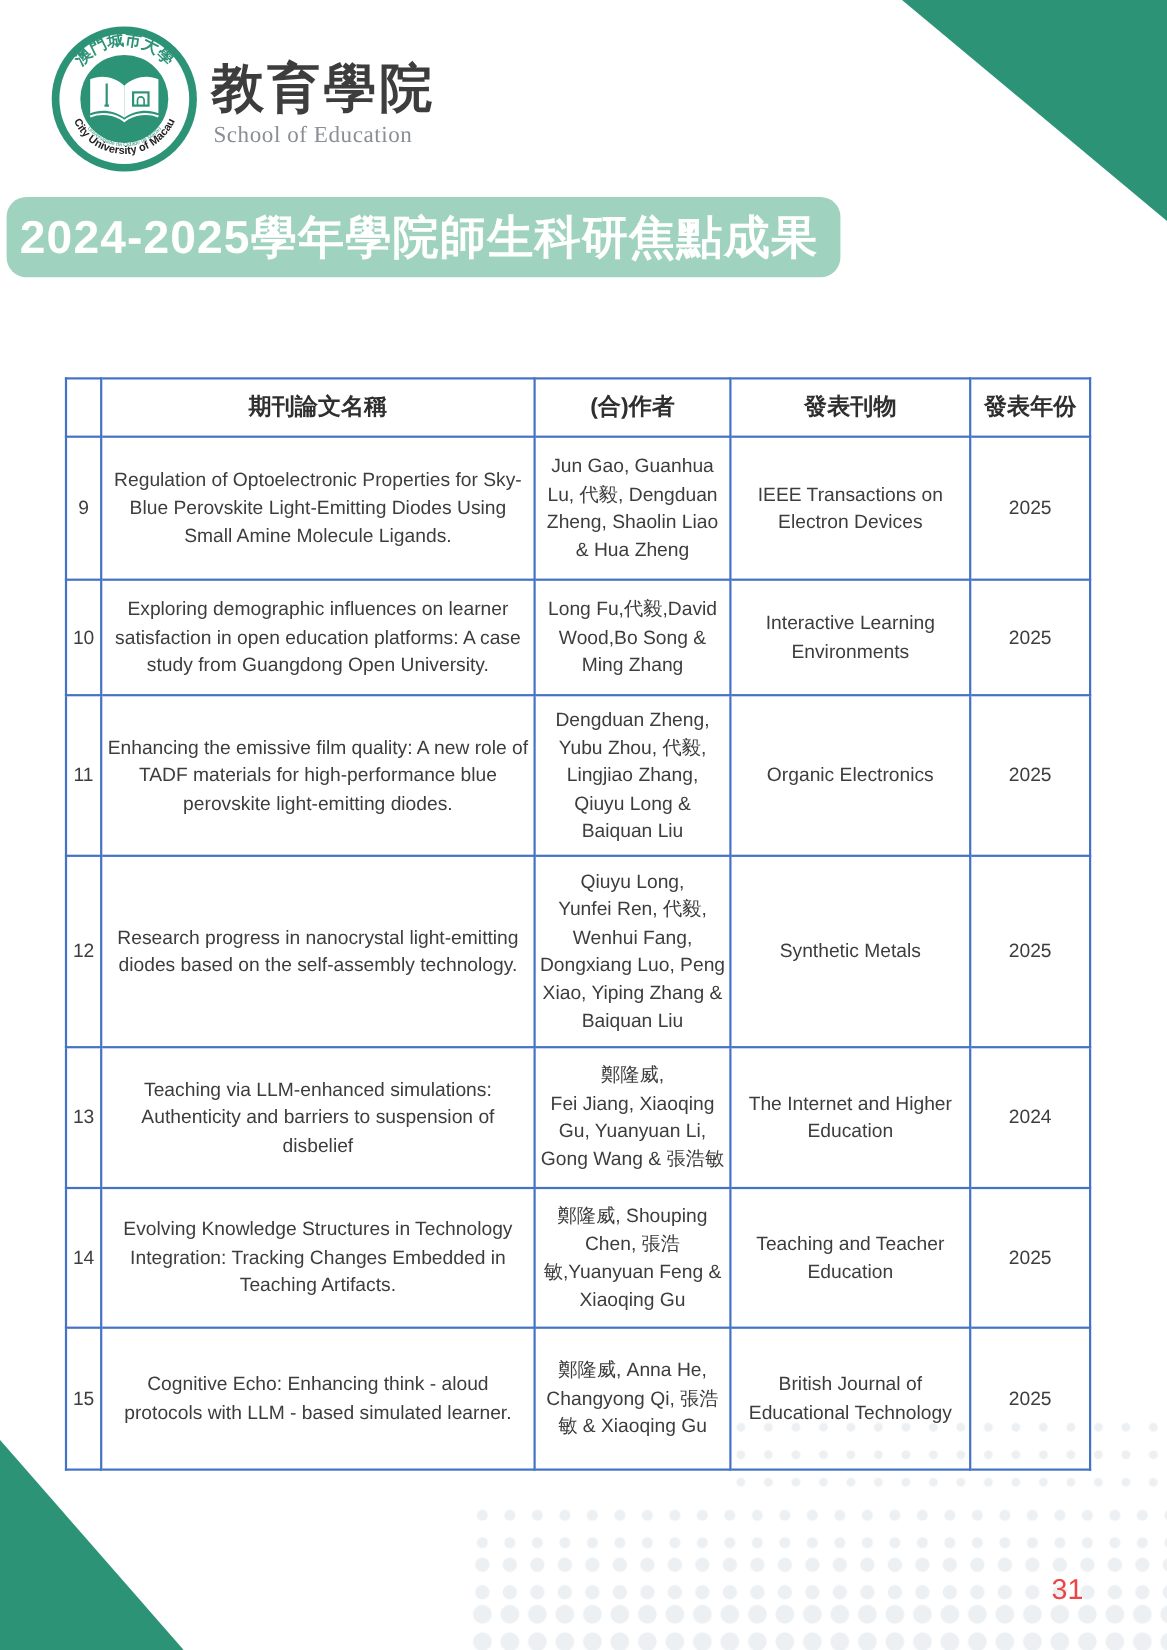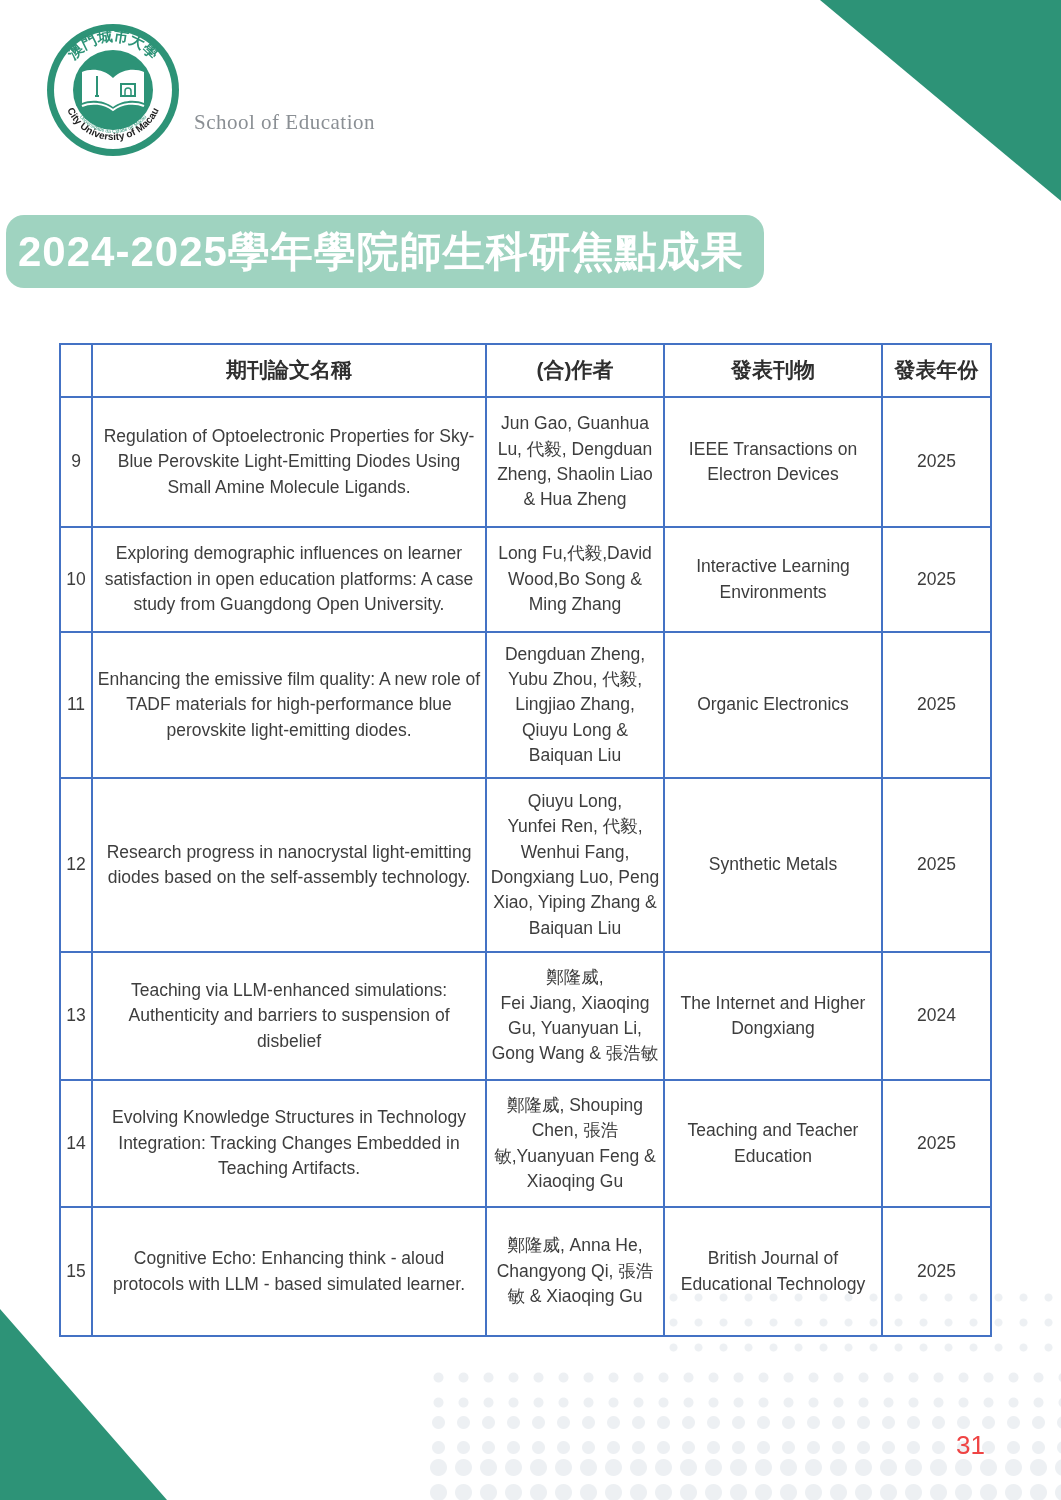--- a/index.html
+++ b/index.html
@@ -35,21 +35,21 @@
   }
   .school-en{
     position:absolute; left:194px; top:110px; font-size:21px; color:#8a8f94;
     letter-spacing:0.5px;
     font-family:Liberation Serif, serif;
   }
   
   .banner{
     position:absolute; left:6px; top:179px; width:758px; height:73px;
     background:#9fd3c0; border-radius:18px;
-    display:flex; align-items:center; padding-left:12px; box-sizing:border-box;margin-top:36px;
+    display:flex; align-items:center; padding-left:12px; box-sizing:border-box;
   }
   .banner-title{
     color:#ffffff; font-size:42px; font-weight:bold; letter-spacing:1px;
     white-space:nowrap;
   }
   
   .section-title{
     position:absolute; left:48px; top:281px; font-size:36px; font-weight:bold;
     color:#2d9377; letter-spacing:2px;
   }
@@ -108,20 +108,21 @@
         <path d="M 68,56 C 59,47 46,46 37,50 L 37,81 C 46,77 59,78 68,85 Z" fill="#ffffff"></path>
         <path d="M 68,56 C 77,47 90,46 99,50 L 99,81 C 90,77 77,78 68,85 Z" fill="#ffffff"></path>
         <path d="M 37,84 C 46,80 59,81 68,88 C 77,81 90,80 99,84" fill="none" stroke="#ffffff" stroke-width="2"></path>
         <path d="M 52,58 l 0,16 m -2,0 l 4,0 m -2,-16 l 0,-4" stroke="#2d9377" stroke-width="2" fill="none"></path>
         <rect x="76" y="62" width="14" height="12" fill="none" stroke="#2d9377" stroke-width="2"></rect>
         <path d="M 80,74 l 0,-5 a 3,3 0 0 1 6,0 l 0,5" fill="none" stroke="#2d9377" stroke-width="1.5"></path>
       </g>
     </svg>
   </div>
 
+  <div class="school-zh">教育學院</div>
   <div class="school-en">School of Education</div>
 
   <div class="banner">
     <span class="banner-title">2024-2025學年學院師生科研焦點成果</span>
   </div>
 
 
   <table class="pubs">
     <colgroup>
       <col style="width:32px">
@@ -168,21 +169,21 @@
 Dongxiang Luo, Peng Xiao, Yiping Zhang &amp; Baiquan Liu</td>
       <td>Synthetic Metals</td>
       <td>2025</td>
     </tr>
     <tr style="height:128px">
       <td>13</td>
       <td class="cell-title">Teaching via LLM-enhanced simulations: Authenticity and barriers to suspension of disbelief</td>
       <td class="cell-authors">鄭隆威,
 Fei Jiang,  Xiaoqing Gu,  Yuanyuan Li,
 Gong Wang &amp; 張浩敏</td>
-      <td>The Internet and Higher Dongxiang</td>
+      <td>The Internet and Higher Education</td>
       <td>2024</td>
     </tr>
     <tr style="height:127px">
       <td>14</td>
       <td class="cell-title">Evolving Knowledge Structures in Technology Integration: Tracking Changes Embedded in Teaching Artifacts.</td>
       <td class="cell-authors">鄭隆威, Shouping Chen, 張浩敏,Yuanyuan Feng &amp; Xiaoqing Gu</td>
       <td>Teaching and Teacher Education</td>
       <td>2025</td>
     </tr>
     <tr style="height:129px">

